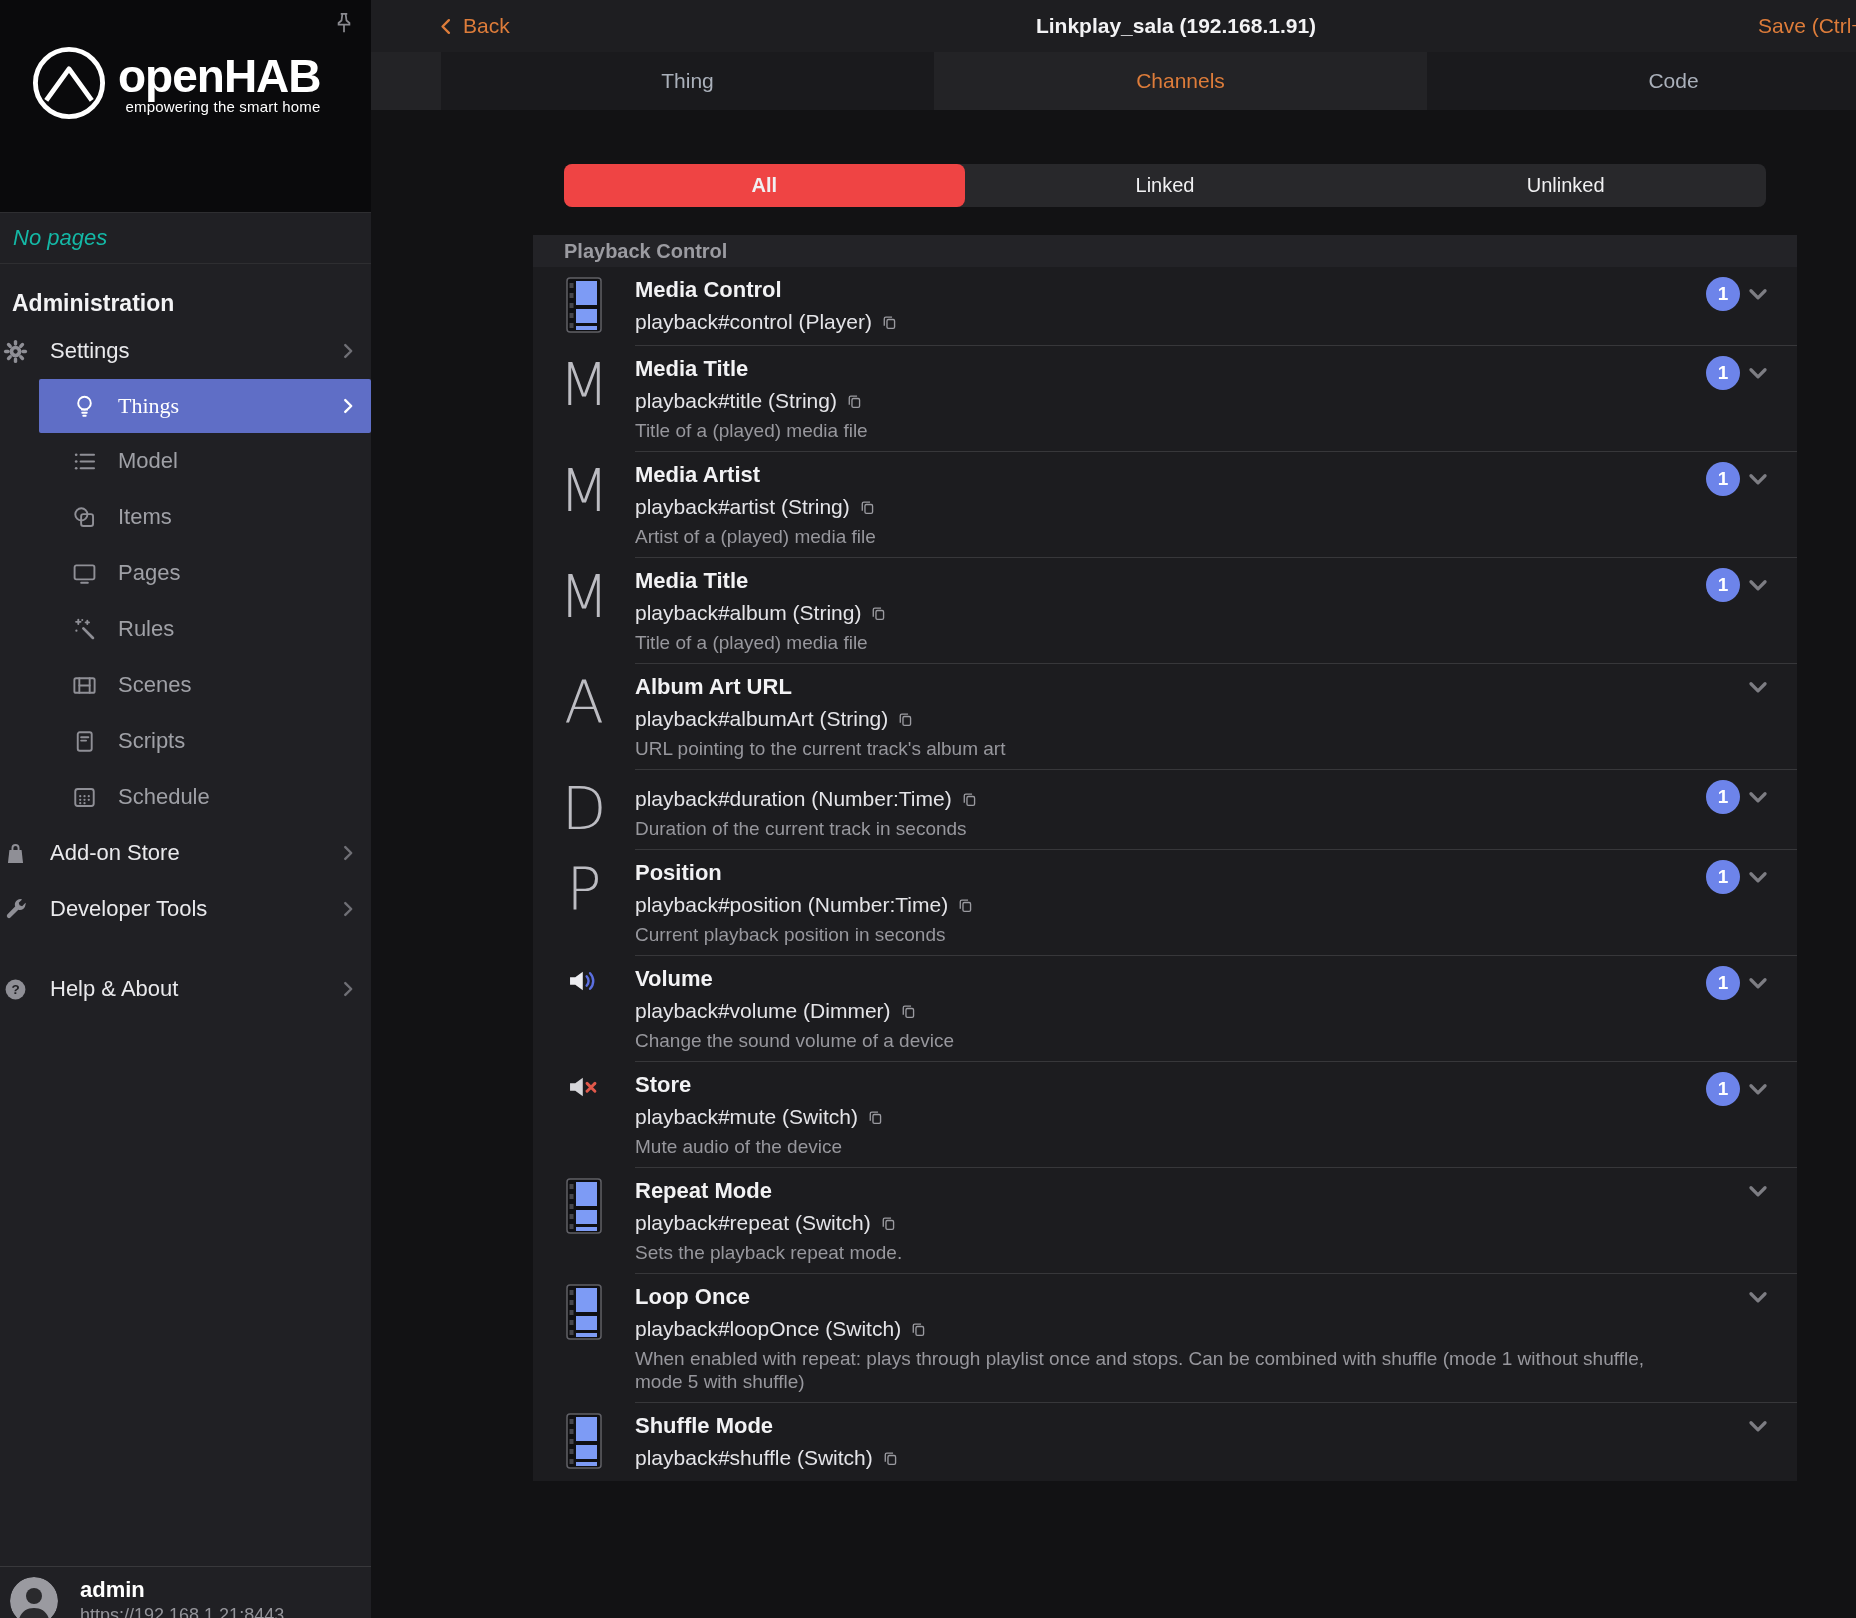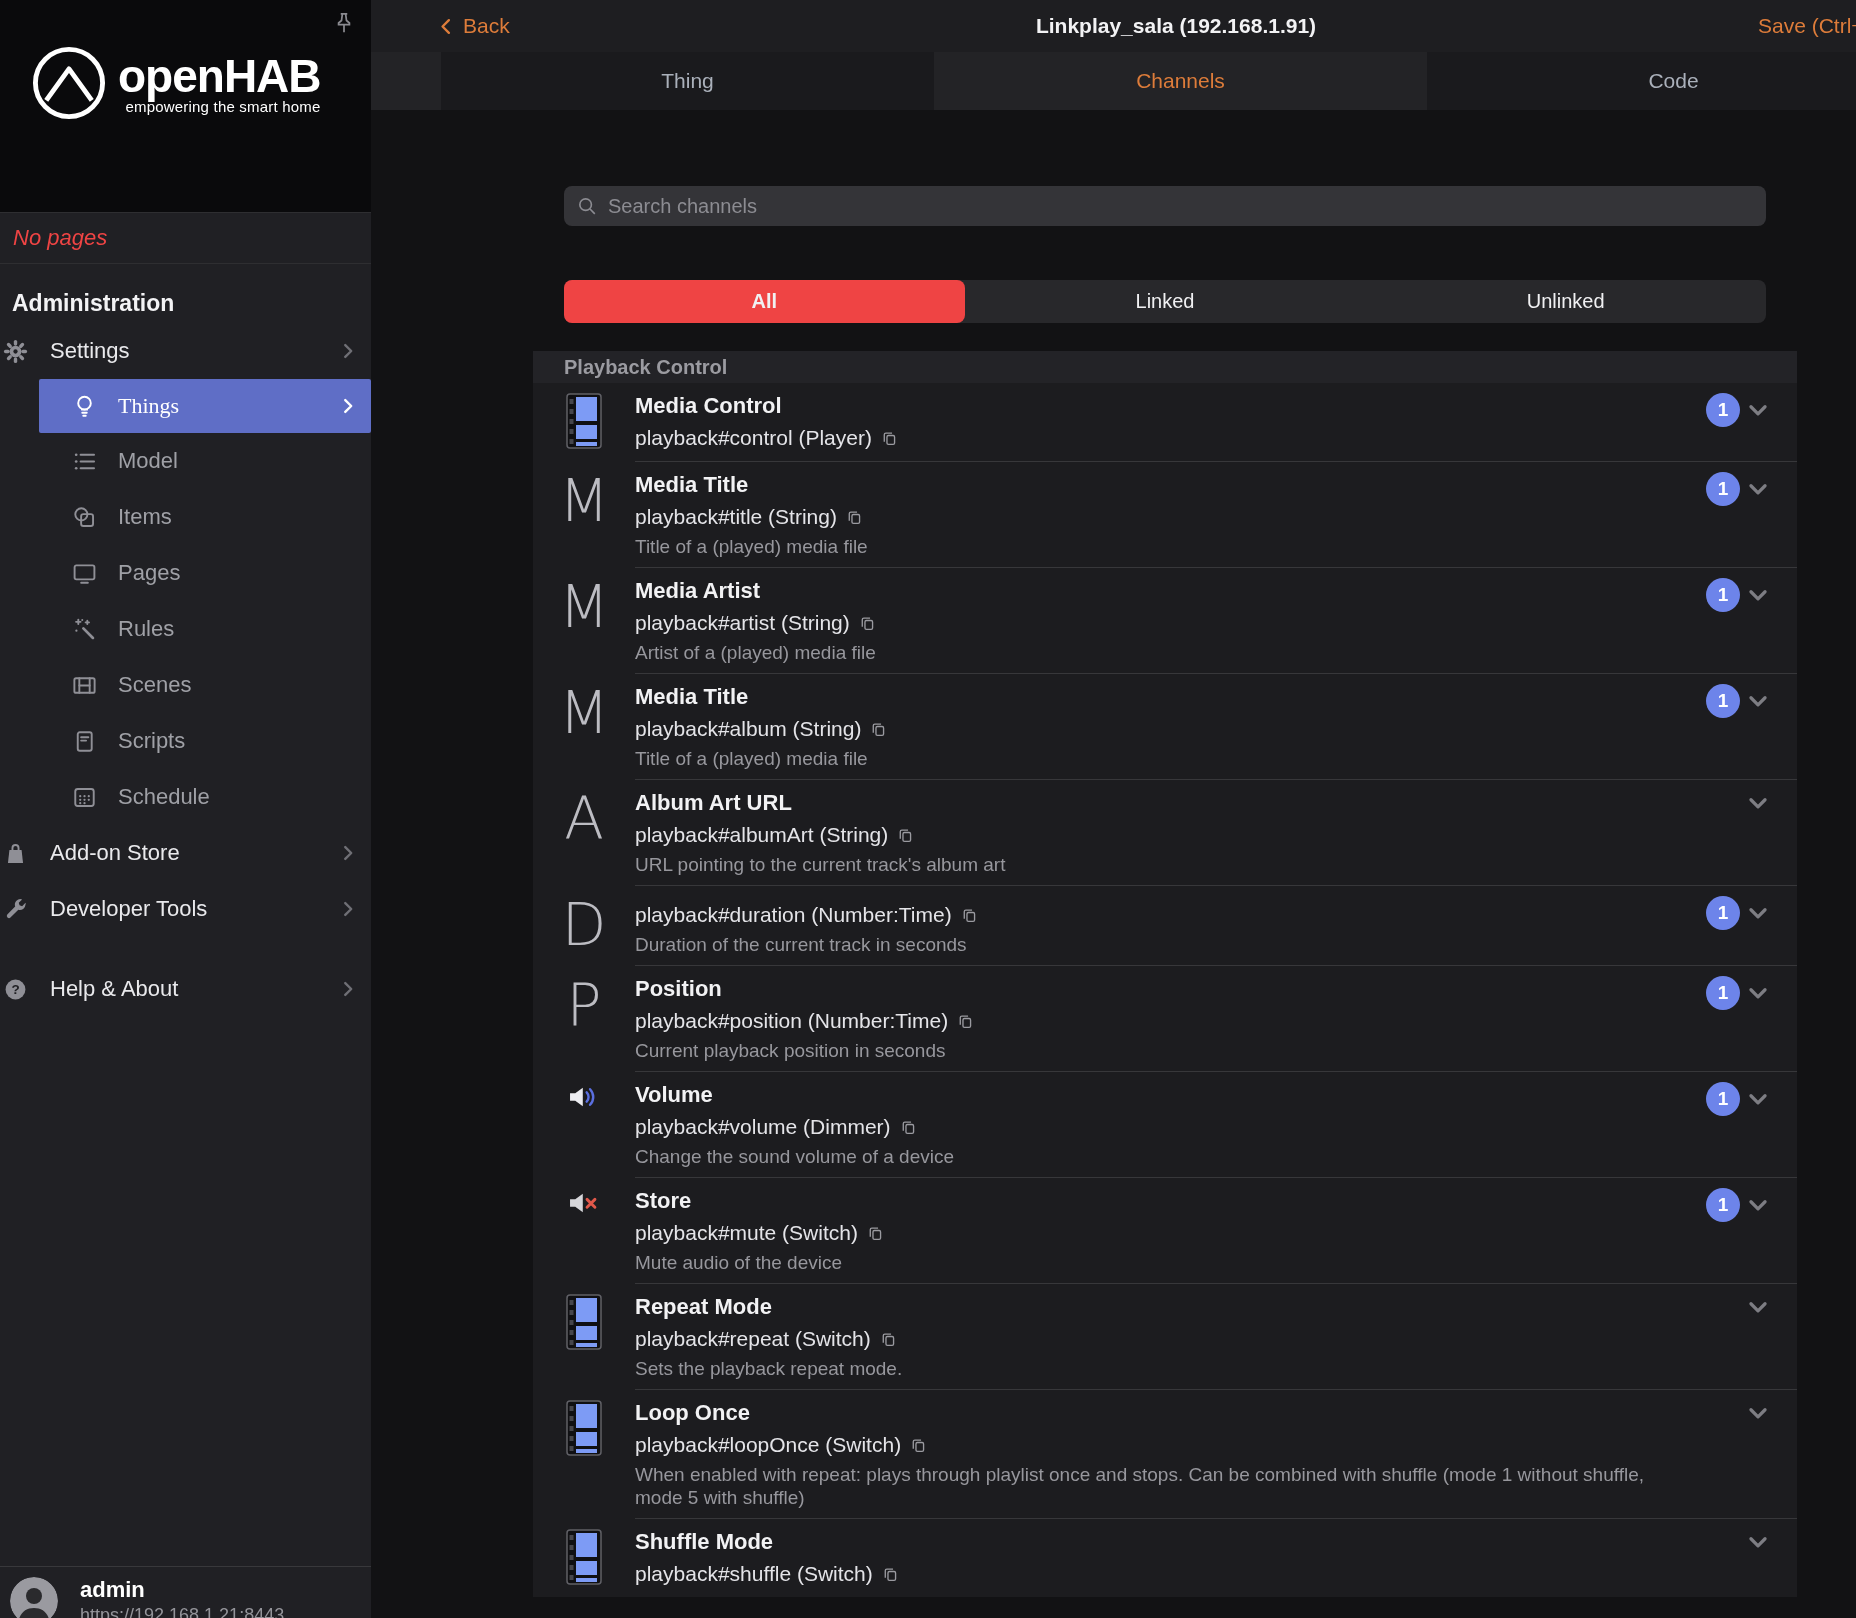--- a/index.html
+++ b/index.html
@@ -11,21 +11,21 @@
   
   aside{position:absolute;left:0;top:0;width:371px;height:1618px;background:#202024;overflow:hidden;}
   .logo-block{position:relative;height:212px;background:#0a0a0c;}
   .pin{position:absolute;right:14px;top:10px;width:26px;height:26px;color:#8a8a90;}
   .logo{position:absolute;left:30px;top:44px;display:flex;align-items:center;}
   .logo-mark{width:78px;height:78px;flex:none;}
   .brand-txt{margin-left:10px;}
   .brand{font-size:46px;font-weight:600;letter-spacing:-1px;color:#fff;line-height:48px;}
   .tagline{font-size:15px;color:#fff;text-align:right;margin-top:-2px;letter-spacing:.2px;}
   .no-pages{height:50px;line-height:50px;border-top:1px solid #2e2e31;border-bottom:1px solid #2e2e31;
-            padding-left:13px;font-style:italic;font-size:22px;color:#ef4444;}
+            padding-left:13px;font-style:italic;font-size:22px;color:#14b8a6;}
   .admin-title{margin:26px 0 6px 12px;font-size:23px;font-weight:bold;color:#f3f3f5;}
   .side-item{height:56px;display:flex;align-items:center;position:relative;font-size:22px;color:#9fa0a6;cursor:pointer;}
   .side-item.lv0{padding-left:2px;}
   .side-item.lv1{padding-left:71px;}
   .side-item .lbl{margin-left:20px;}
   .side-item.lv0 .lbl{margin-left:21px;color:#e9e9ec;}
   .side-icon{width:27px;height:27px;color:#8f8f96;flex:none;}
   .side-icon svg{width:27px;height:27px;display:block;}
   .side-chev{position:absolute;right:12px;top:50%;transform:translateY(-50%);width:22px;height:22px;color:#6f6f75;}
   .side-item.selected{background:var(--sel);margin-left:39px;padding-left:32px;border-radius:2px;color:#fff;height:54px;font-family:Liberation Serif, serif;}
@@ -301,29 +301,20 @@
       </div>
       <div class="ntitle">Linkplay_sala (192.168.1.91)</div>
       <div class="save">Save (Ctrl+S)</div>
     </header>
     <div class="tabbar" id="tabbar">
         <div class="tab t0">Thing</div>
         <div class="tab t1 active">Channels</div>
         <div class="tab t2">Code</div>
       </div>
     <div class="content">
-      <div class="searchbar">
-        <span class="sic">
-          <svg viewBox="0 0 24 24" fill="none" stroke="currentColor" stroke-width="1.8">
-              <circle cx="10.5" cy="10.5" r="6.3"></circle>
-              <line x1="15.3" y1="15.3" x2="20.5" y2="20.5"></line>
-            </svg>
-        </span>
-        <input placeholder="Search channels" style="">
-      </div>
       <div class="segments" id="segments">
           <button class="seg selected">All</button>
           <button class="seg">Linked</button>
           <button class="seg">Unlinked</button>
         </div>
       <div class="group-header">
         <span>Playback Control</span>
       </div>
       <div class="channel-list" id="channels">
           <div class="row">

